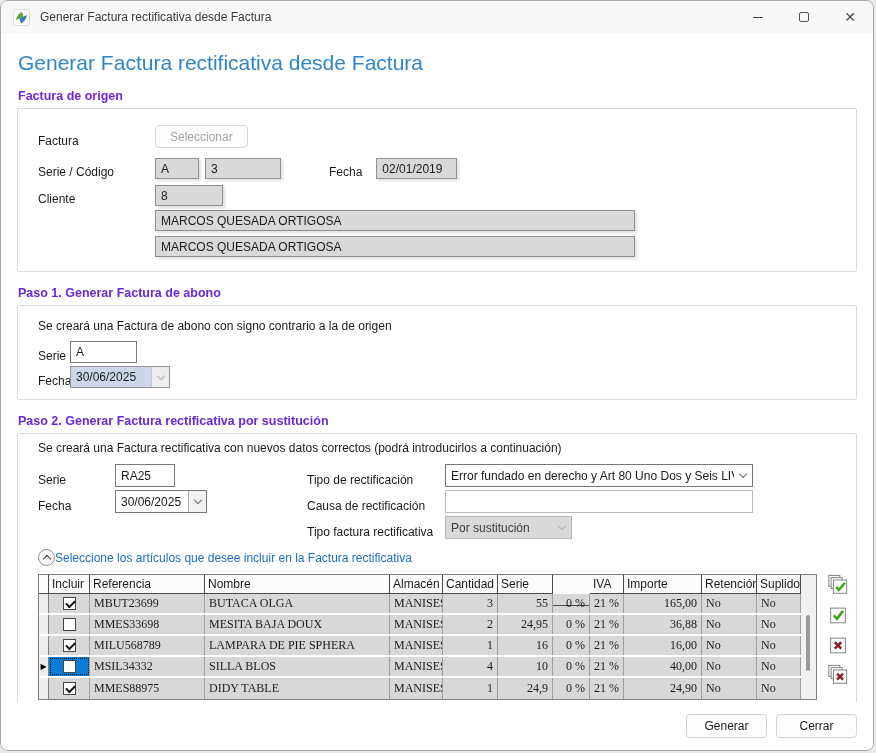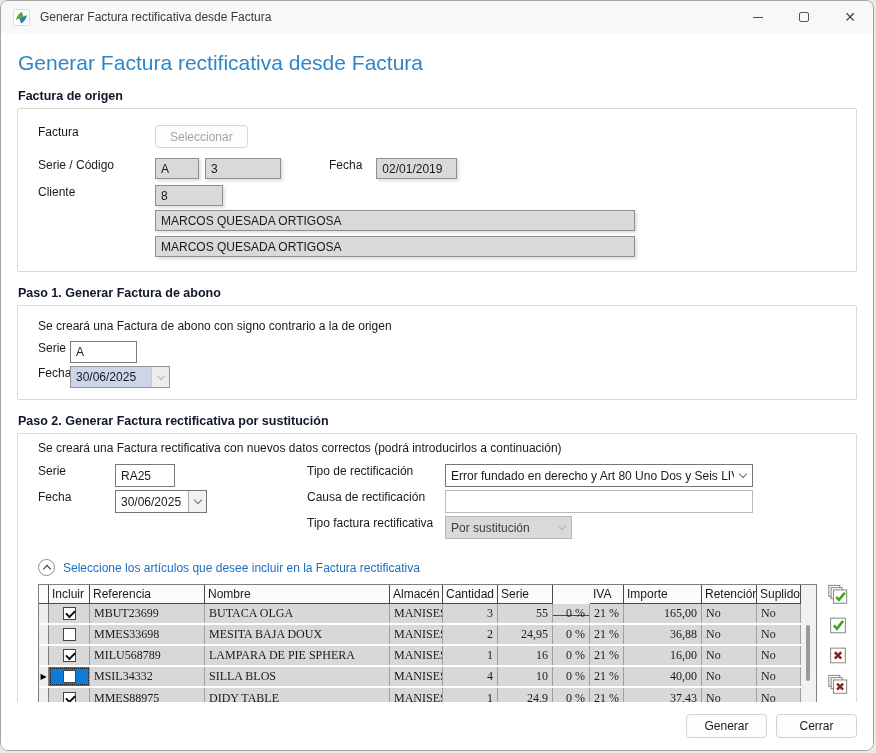--- a/index.html
+++ b/index.html
@@ -17,24 +17,24 @@
   .title-text{font-size:12px;color:#3a3a3a;}
   .win-controls{margin-left:auto;display:flex;height:100%;}
   .win-btn{width:46px;height:100%;display:flex;align-items:center;justify-content:center;color:#4a4a4a;}
   .glyph-min{width:10px;border-top:1px solid #4a4a4a;}
   .glyph-max{width:10px;height:10px;border:1px solid #555;border-radius:2px;}
   .glyph-close{font-size:14px;line-height:1;color:#4a4a4a;}
 
   
   .content{padding:0 16px;}
   .page-title{margin:18px 0 0 1px;font-size:21px;font-weight:400;color:#2e86c8;}
-  .section-title{margin:14px 0 0 1px;color:#0f172a;font-weight:700;font-size:12.5px;}
+  .section-title{margin:14px 0 0 1px;color:#6d28d9;font-weight:700;font-size:12.5px;}
   .group{border:1px solid #d9d9d9;border-radius:2px;margin-top:5px;background:#fff;}
 
-  .frow{display:flex;align-items:flex-start;}
+  .frow{display:flex;align-items:flex-end;}
   .flabel{width:117px;flex:none;}
   .flabel-sm{width:32px;flex:none;}
 
   .gray-field{
     background:#d9d9d9;border:1px solid #8f8f8f;height:21px;
     display:flex;align-items:center;padding:0 5px;
     box-shadow:2px 2px 3px rgba(0,0,0,.13);white-space:nowrap;overflow:hidden;
   }
   .btn-light{
     height:23px;padding:0 14px;background:#fdfdfd;border:1px solid #d5d5d5;
@@ -63,21 +63,21 @@
   .g2{padding:13px 20px 11px;}
   .g3{padding:7px 20px 11px;}
   .mt10{margin-top:10px;} .mt8{margin-top:8px;} .mt6{margin-top:6px;} .mt4{margin-top:4px;} .mt3{margin-top:3px;}
 
   .form2{display:flex;margin-top:9px;}
   .fcol-left{width:269px;flex:none;}
   .fcol-left .flabel2{width:77px;flex:none;}
   .fcol-right{flex:1;}
   .fcol-right .flabel2{width:138px;flex:none;}
 
-  .toggle-row{display:flex;align-items:center;margin-top:20px;gap:8px;}
+  .toggle-row{display:flex;align-items:center;margin-top:10px;}
   .collapse-btn{width:17px;height:17px;border:1px solid #8d8d8d;border-radius:50%;background:#fff;
     display:flex;align-items:center;justify-content:center;padding:0;}
   .hint{color:#1b6ec2;}
 
   
   .grid-wrap{display:flex;margin-top:8px;align-items:flex-start;}
   .grid{border:1px solid #7f7f7f;display:flex;width:780px;background:#d8d8d8;}
   .grid-main{flex:none;}
   .g-hrow{display:flex;height:19px;background:#fbfbfb;}
   .g-hcell{border-right:1px solid #4a4a4a;border-bottom:1px solid #4a4a4a;
@@ -319,21 +319,21 @@
                 <div class="g-cell center" style="width: 41px;">
                   <div class="cb checked"></div>
                 </div>
                 <div class="g-cell" style="width: 115px;">MMES88975</div>
                 <div class="g-cell" style="width: 185px;">DIDY TABLE</div>
                 <div class="g-cell" style="width: 53px;">MANISES</div>
                 <div class="g-cell right" style="width: 55px;">1</div>
                 <div class="g-cell right" style="width: 55px;">24,9</div>
                 <div class="g-cell right" style="width: 37px;">0 %</div>
                 <div class="g-cell right" style="width: 34px;">21 %</div>
-                <div class="g-cell right" style="width: 78px;">37,43</div>
+                <div class="g-cell right" style="width: 78px;">24,90</div>
                 <div class="g-cell" style="width: 55px;">No</div>
                 <div class="g-cell" style="width: 44px;">No</div>
               </div>
             </div>
           <div class="scroll-track">
             <div class="scroll-thumb"></div>
           </div>
         </div>
 
         <div class="row-actions">

